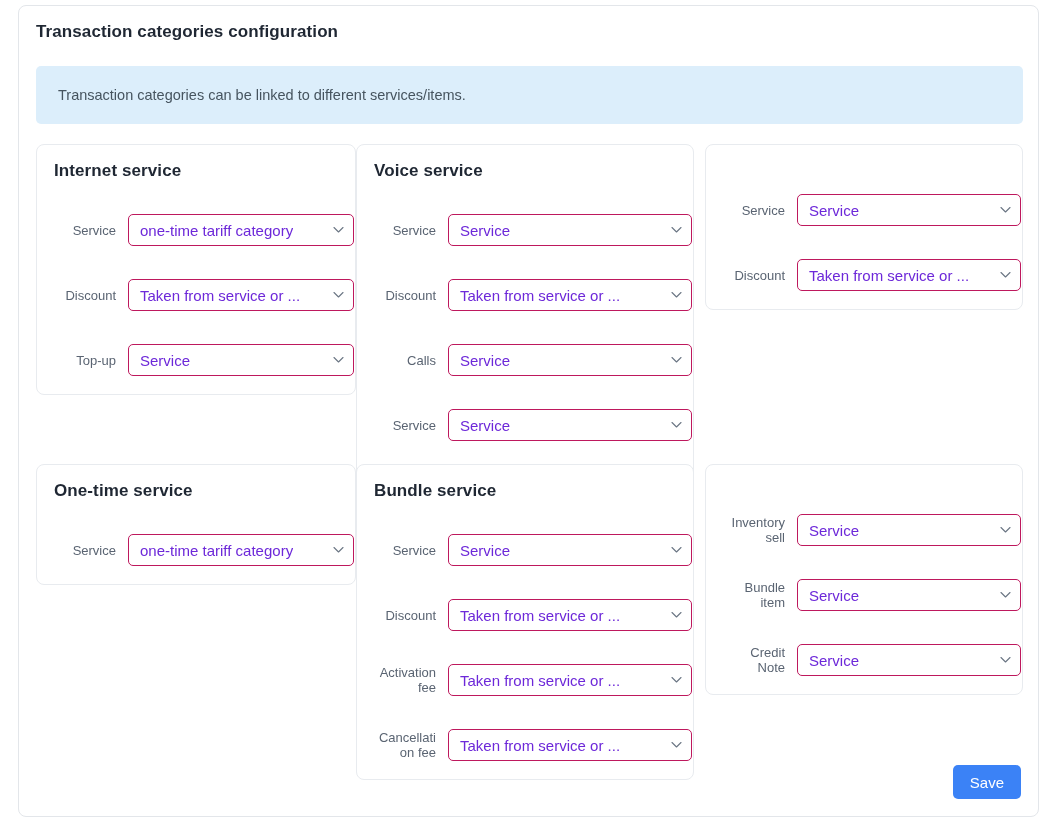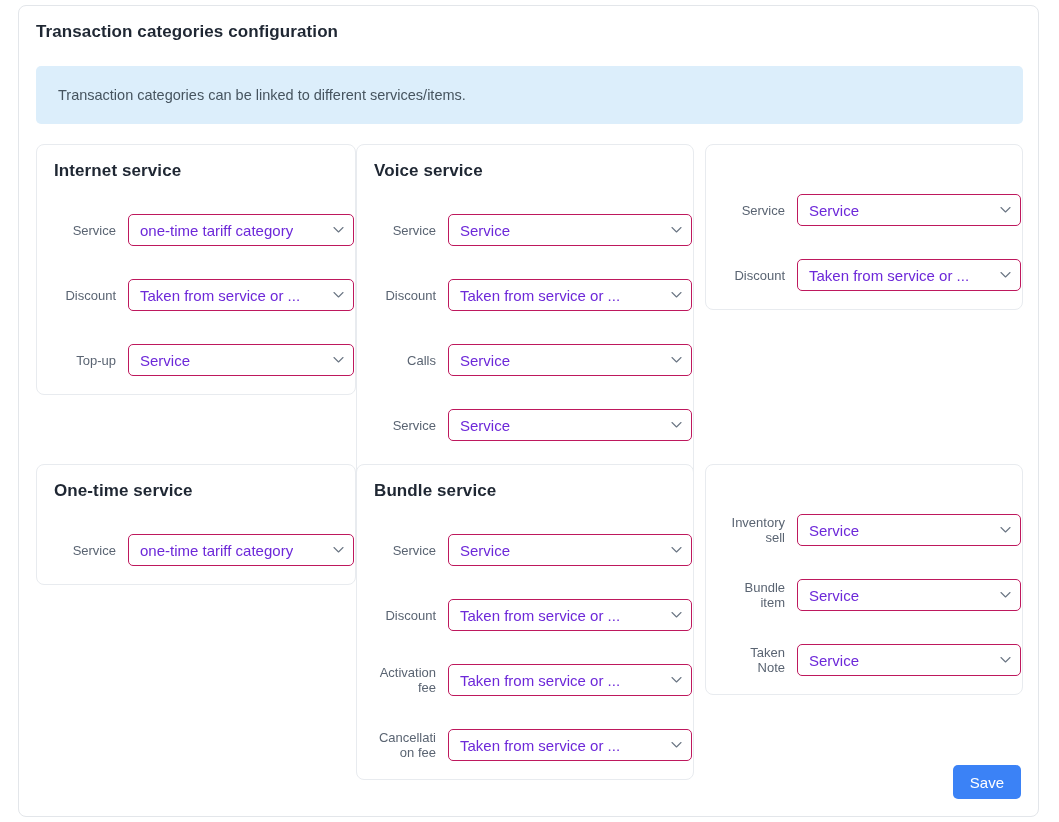--- a/index.html
+++ b/index.html
@@ -382,21 +382,21 @@
           <div class="select-box">
             <span class="select-value">Service</span>
             <span class="chevron">
               <svg viewBox="0 0 11 8" width="11" height="8" xmlns="http://www.w3.org/2000/svg">
                 <path d="M1 1.5 L5.5 6 L10 1.5" fill="none" stroke="#6b7684" stroke-width="1.1" stroke-linecap="round" stroke-linejoin="round"></path>
               </svg>
             </span>
           </div>
         </div>
         <div class="field-row">
-          <div class="field-label">Taken Note</div>
+          <div class="field-label">Credit Note</div>
           <div class="select-box">
             <span class="select-value">Service</span>
             <span class="chevron">
               <svg viewBox="0 0 11 8" width="11" height="8" xmlns="http://www.w3.org/2000/svg">
                 <path d="M1 1.5 L5.5 6 L10 1.5" fill="none" stroke="#6b7684" stroke-width="1.1" stroke-linecap="round" stroke-linejoin="round"></path>
               </svg>
             </span>
           </div>
         </div>
       </div>

